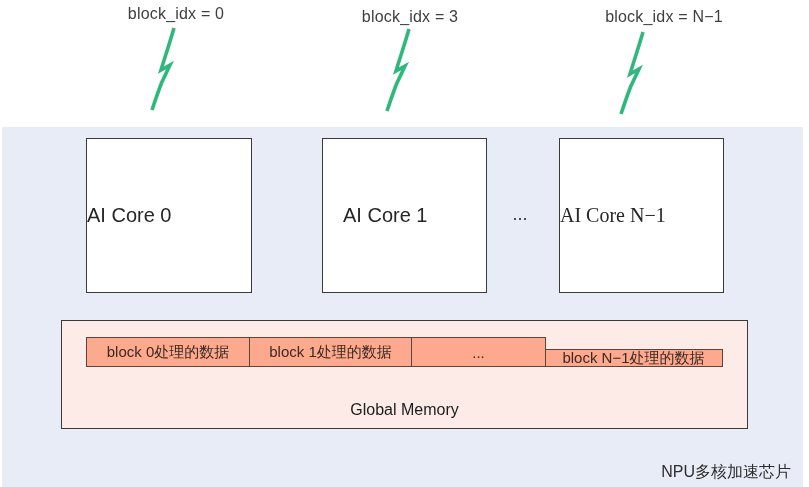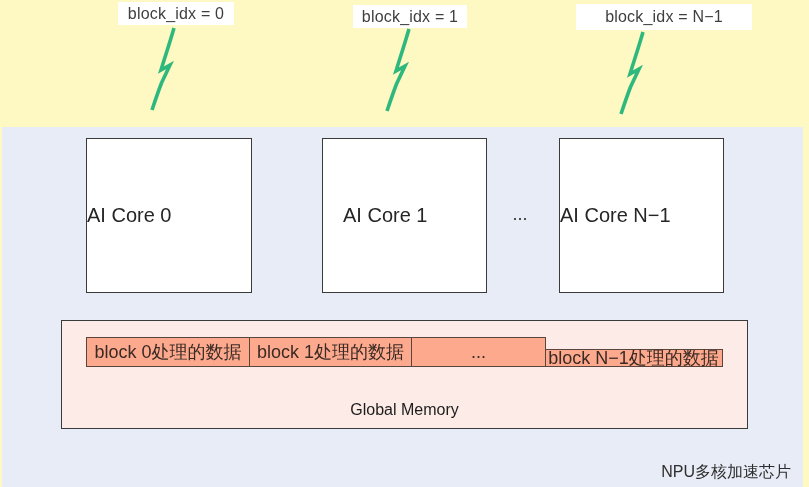--- a/index.html
+++ b/index.html
@@ -1,17 +1,17 @@
 <!DOCTYPE html>
 <html><head>
 <meta charset="utf-8">
 <style>
   html,body{margin:0;padding:0;background:#000;}
   .stage{
-    position:relative;width:809px;height:487px;background:#fef9c3;overflow:hidden;
+    position:relative;width:809px;height:487px;background:#ffffff;overflow:hidden;
     font-family:"Liberation Sans","DejaVu Sans",sans-serif;
   }
   .panel{
     position:absolute;left:2px;top:80px;width:801px;height:363px;
     background:#e8ecf7;
     margin-top:47px;
   }
   .callout{
     position:absolute;background:#ffffff;color:#3f3f3f;
     font-size:16px;display:flex;align-items:center;justify-content:center;
@@ -25,37 +25,37 @@
   .bolt-1{left:383px;top:26px;}
   .bolt-2{left:617px;top:29px;}
   .core-box{
     position:absolute;top:138px;height:155px;background:#ffffff;
     border:1.5px solid #3a3a3a;box-sizing:border-box;
     display:flex;align-items:center;justify-content:flex-start;
     font-size:20px;color:#262626;
   }
   .core-0{left:86px;width:166px;}
   .core-1{left:322px;width:165px;padding-left:20px;}
-  .core-2{left:559px;width:165px;}
+  .core-2{left:559px;width:165px;font-family:Liberation Serif, serif;}
   .core-ellipsis{
     position:absolute;left:500px;top:202px;width:40px;height:24px;
     display:flex;align-items:center;justify-content:center;
     font-size:18px;color:#333333;
   }
   .memory-box{
     position:absolute;left:61px;top:320px;width:687px;height:109px;
     background:#fcebe6;border:1.5px solid #3a3a3a;box-sizing:border-box;
   }
   .mem-strip{
     position:absolute;left:24px;top:16px;height:30px;display:flex;
   }
   .mem-cell{
     background:#fda98e;border:1.5px solid #5a453e;box-sizing:border-box;
     display:flex;align-items:center;justify-content:center;
-    font-size:18px;color:#3a2a24;white-space:nowrap;
+    font-size:15px;color:#3a2a24;white-space:nowrap;
   }
   .mem-cell + .mem-cell{margin-left:-1.5px;}
   .mem-cell-0{width:164px;}
   .mem-cell-1{width:164px;}
   .mem-cell-2{width:135px;}
   .mem-cell-3{width:178px;margin-top:12px;}
   .memory-title{
     position:absolute;left:0;right:0;bottom:9px;text-align:center;
     font-size:16px;color:#1c1c1c;
   }
@@ -66,21 +66,21 @@
 </style>
 </head>
 <body>
 
 <div class="stage">
 
   <div class="callout callout-0">
     <span>block_idx = 0</span>
   </div>
   <div class="callout callout-1">
-    <span>block_idx = 1</span>
+    <span>block_idx = 3</span>
   </div>
   <div class="callout callout-2">
     <span>block_idx = N−1</span>
   </div>
 
   <svg class="bolt bolt-0" viewBox="0 0 30 88">
     <path d="M26 3 C22 17 17 32 13 45 L22 40 L13.5 58 C10 67 7 76 4 85" fill="none" stroke="#2fb87d" stroke-width="3.6" stroke-linejoin="miter"></path>
   </svg>
   <svg class="bolt bolt-1" viewBox="0 0 30 88">
     <path d="M26 3 C22 17 17 32 13 45 L22 40 L13.5 58 C10 67 7 76 4 85" fill="none" stroke="#2fb87d" stroke-width="3.6" stroke-linejoin="miter"></path>

